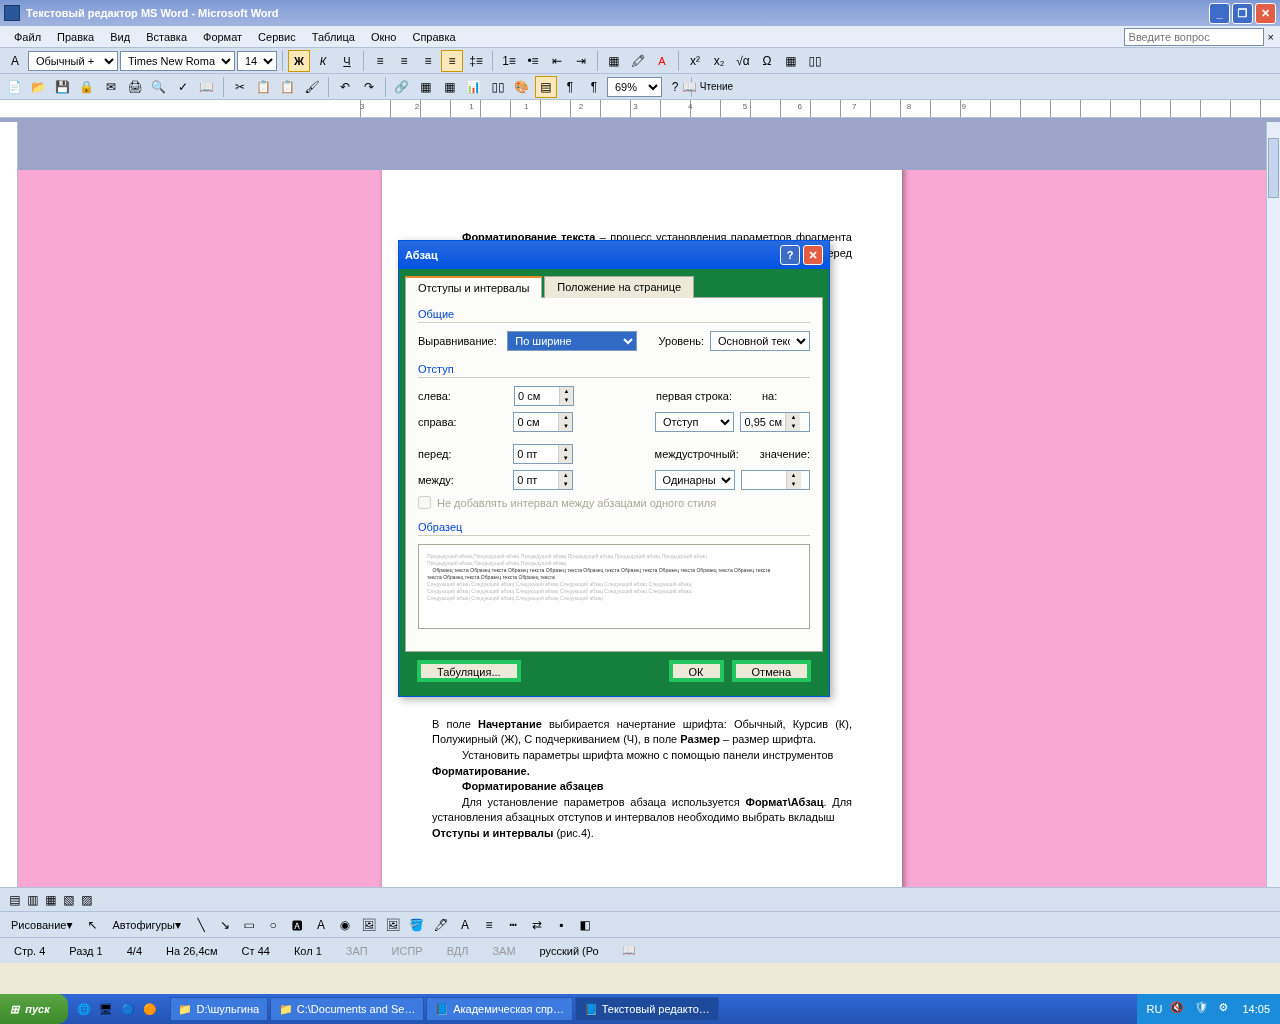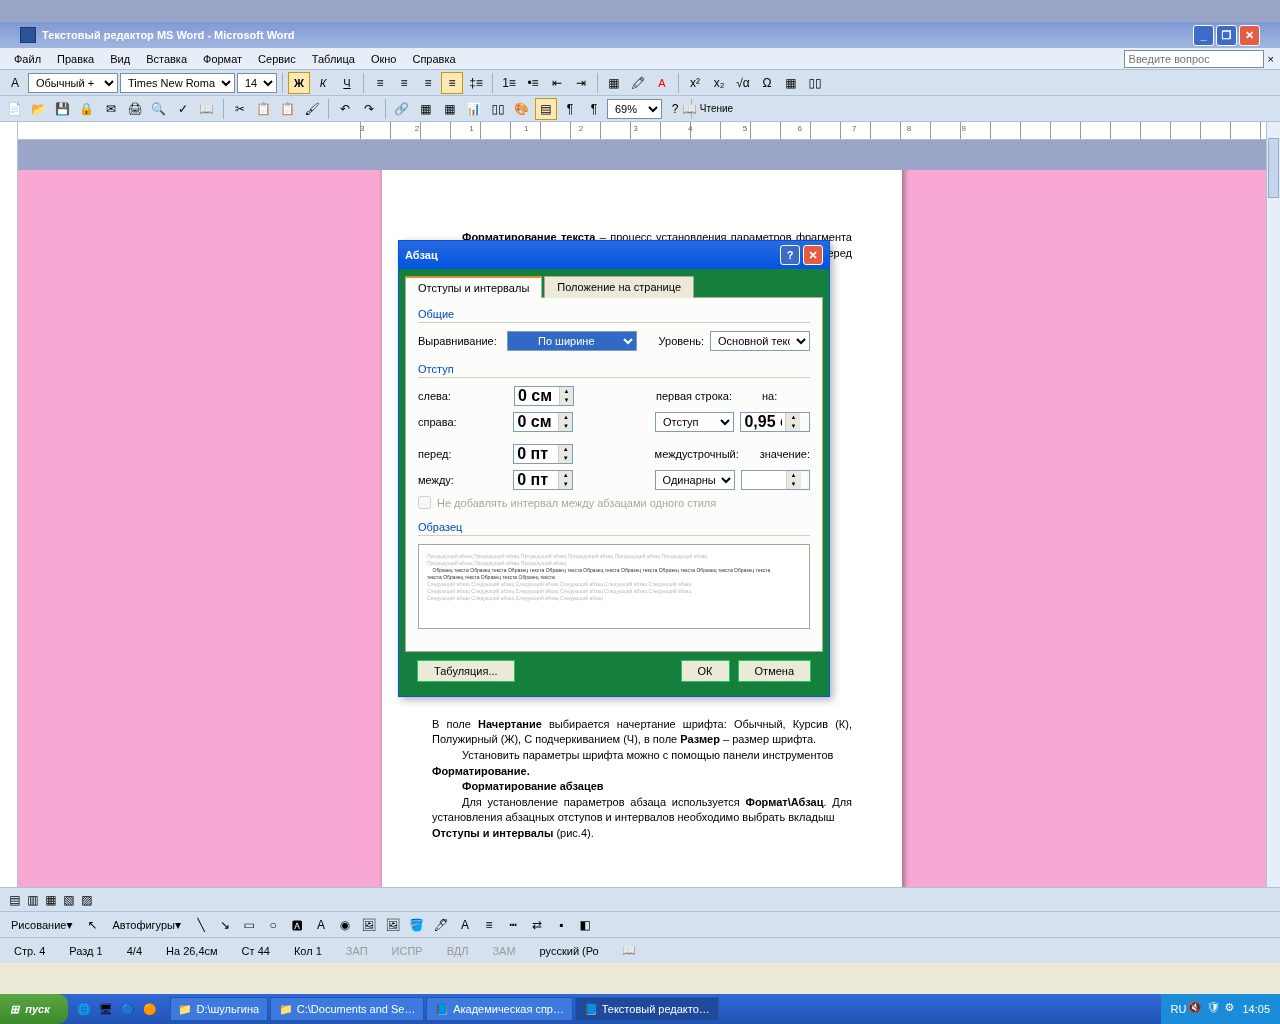--- a/index.html
+++ b/index.html
@@ -1,19 +1,19 @@
 <!DOCTYPE html>
 <html><head>
 <meta charset="utf-8">
 <style>
 * { box-sizing: border-box; margin: 0; padding: 0; font-family: Tahoma, sans-serif; font-size: 11px; }
 body { background: #9ba5c8; width: 1280px; height: 1024px; overflow: hidden; position: relative; }
 
 
-.titlebar { height: 26px; background: linear-gradient(#7e9ad5, #a2b5e0); display: flex; align-items: center; padding: 0 20px; color: #fff; margin-top: 22px; }
+.titlebar { height: 26px; background: linear-gradient(#7e9ad5, #a2b5e0); display: flex; align-items: center; padding: 0 4px; color: #fff; }
 .titlebar .icon { width: 16px; height: 16px; background: #2a5699; margin-right: 6px; border: 1px solid #1a3a6a; }
 .titlebar .title { flex: 1; font-weight: bold; }
 .winbtns { display: flex; gap: 2px; }
 .winbtn { width: 21px; height: 21px; border: 1px solid #fff; border-radius: 3px; display: flex; align-items: center; justify-content: center; font-weight: bold; color: #fff; cursor: pointer; }
 .winbtn.min { background: #3d6bc8; }
 .winbtn.max { background: #3d6bc8; }
 .winbtn.close { background: #e25d43; }
 
 
 .menubar { height: 22px; background: #e8eef7; display: flex; align-items: center; padding: 0 6px; border-bottom: 1px solid #b0c0d8; }
@@ -53,55 +53,55 @@
 .tabs { display: flex; border-bottom: 1px solid #aca899; }
 .tab { padding: 4px 12px; border: 1px solid #aca899; border-bottom: none; background: #ece9d8; cursor: pointer; position: relative; top: 1px; margin-right: 2px; }
 .tab.active { background: #fcfcfa; border-top: 2px solid #e68b2c; }
 .tabpanel { background: #fcfcfa; border: 1px solid #aca899; border-top: none; padding: 10px 12px; }
 .grp { margin-bottom: 12px; }
 .grp-title { color: #0046d5; font-weight: normal; margin-bottom: 8px; border-bottom: 1px solid #d0d0c0; padding-bottom: 2px; }
 .row { display: flex; align-items: center; margin-bottom: 6px; gap: 6px; }
 .lbl { width: 90px; }
 .lbl2 { width: 100px; }
 .sel { border: 1px solid #7f9db9; background: #fff; height: 20px; padding: 0 3px; }
-.sel.w130 { width: 140px; text-align: center; }
+.sel.w130 { width: 140px; }
 .sel.w80 { width: 80px; }
 .sel.hl { background: #316ac5; color: #fff; }
 .spin { display: flex; border: 1px solid #7f9db9; height: 20px; width: 60px; }
-.spin input { border: none; width: 44px; padding: 0 3px; font-size: 16px; font-weight: bold; }
+.spin input { border: none; width: 44px; padding: 0 3px; font-size: 11px; }
 .spin .arrows { width: 15px; background: #e8e8e0; border-left: 1px solid #ccc; display: flex; flex-direction: column; }
 .spin .arrows div { flex: 1; text-align: center; font-size: 6px; line-height: 8px; cursor: pointer; }
 .chk { display: flex; align-items: center; gap: 6px; color: #aca899; }
 .chk input { width: 13px; height: 13px; }
 .preview { border: 1px solid #aca899; background: #fff; height: 85px; padding: 8px; overflow: hidden; }
 .preview .line { font-size: 5px; color: #bbb; line-height: 1.4; }
 .preview .line.dark { color: #333; font-size: 5px; }
 .dlg-buttons { display: flex; padding: 8px 12px; gap: 8px; }
 .dlg-buttons .sp { flex: 1; }
-.btn { padding: 2px 16px; border: 1px solid #22c55e; background: #ece9d8; cursor: pointer; height: 22px; }
+.btn { padding: 2px 16px; border: 4px solid #22c55e; background: #ece9d8; cursor: pointer; height: 22px; }
 
 
 .docbtm { position: absolute; left: 0; right: 0; bottom: 113px; height: 24px; background: #d6e1f0; display: flex; align-items: center; padding: 0 6px; border-top: 1px solid #b0c0d8; }
 .drawbar { position: absolute; left: 0; right: 0; bottom: 87px; height: 26px; background: #d6e1f0; display: flex; align-items: center; padding: 0 4px; gap: 2px; border-top: 1px solid #b0c0d8; }
 .statusbar { position: absolute; left: 0; right: 0; bottom: 61px; height: 26px; background: #d6e1f0; display: flex; align-items: center; padding: 0 8px; gap: 12px; border-top: 1px solid #b0c0d8; font-size: 11px; }
 .statusbar .cell { padding: 0 6px; }
 .statusbar .dim { color: #999; }
 
 
 .gap { position: absolute; left: 0; right: 0; bottom: 30px; height: 31px; background: #ece9d8; }
 
 
 .taskbar { position: absolute; left: 0; right: 0; bottom: 0; height: 30px; background: linear-gradient(#3168d5, #2254b3); display: flex; align-items: center; }
 .start { height: 30px; padding: 0 18px 0 10px; background: linear-gradient(#5aa544, #3c8a2a); color: #fff; font-weight: bold; font-style: italic; display: flex; align-items: center; border-radius: 0 10px 10px 0; cursor: pointer; }
 .ql { display: flex; gap: 2px; padding: 0 6px; }
 .ql .qi { width: 20px; height: 20px; cursor: pointer; display: flex; align-items: center; justify-content: center; }
 .tasks { display: flex; gap: 2px; flex: 1; padding: 0 4px; }
 .task { height: 24px; padding: 0 8px; background: #3c7ae0; border: 1px solid #2456b0; color: #fff; display: flex; align-items: center; gap: 4px; cursor: pointer; max-width: 165px; overflow: hidden; white-space: nowrap; }
 .task.active { background: #1e4a9c; }
-.tray { display: flex; align-items: center; gap: 2px; padding: 0 10px; background: #1a8cda; height: 30px; color: #fff; }
+.tray { display: flex; align-items: center; gap: 8px; padding: 0 10px; background: #1a8cda; height: 30px; color: #fff; }
 .tray .ti { width: 16px; height: 16px; }
 
 
 .vscroll { position: absolute; right: 0; top: 122px; bottom: 137px; width: 14px; background: #e8eef7; border-left: 1px solid #b0c0d8; }
 .vscroll .thumb { position: absolute; left: 1px; right: 1px; top: 16px; height: 60px; background: #c6d5ef; border: 1px solid #9ab; }
 </style>
 </head>
 <body>
 
 <div class="titlebar">

